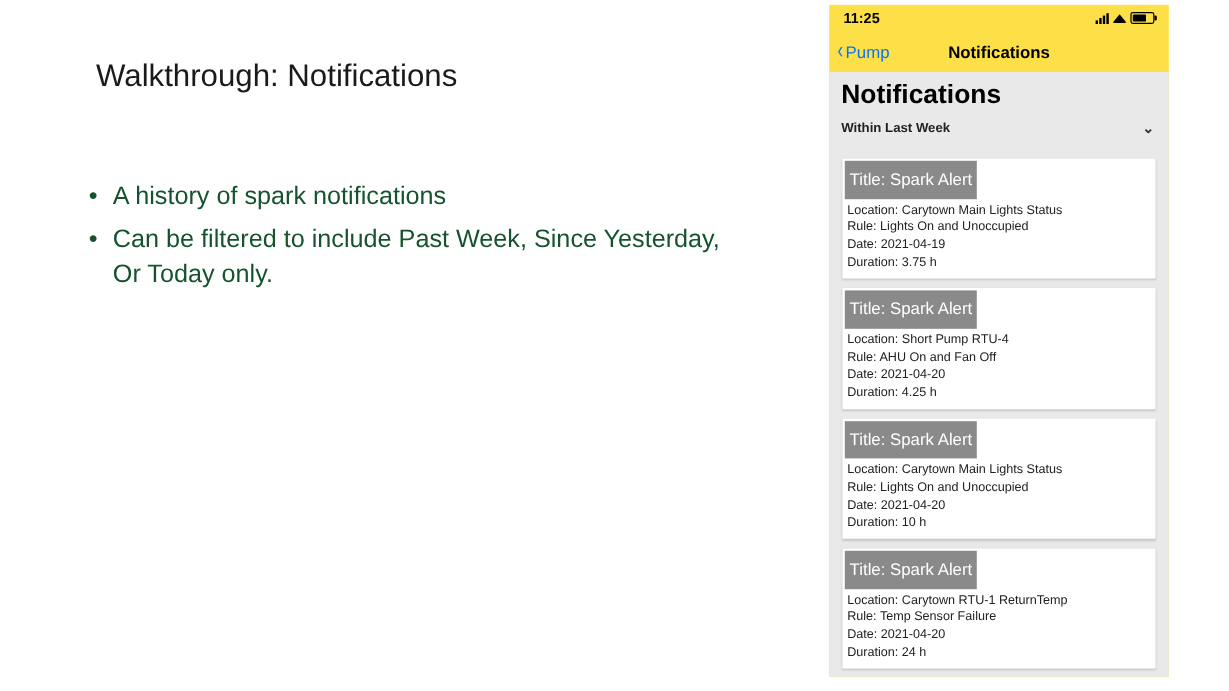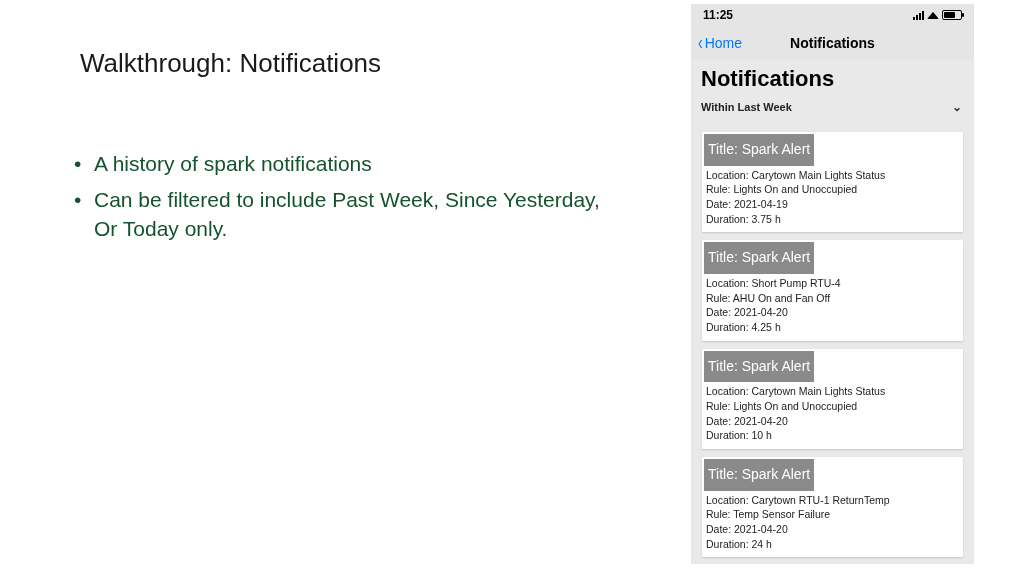--- a/index.html
+++ b/index.html
@@ -25,21 +25,21 @@
     position: relative; padding-left: 24px; margin-bottom: 8px;
   }
   .bullets .item::before {
     content: "•"; position: absolute; left: 4px; top: 0;
   }
 
   
   .phone {
     position: absolute; right: 50px; top: 4px;
     width: 283px; height: 560px;
-    background: #e5e5e5;
+    background: #fde047;
     border: 0px solid #d0d0d0;
     display: flex; flex-direction: column;
     font-family: -apple-system, "Helvetica Neue", Arial, sans-serif;
   }
   .statusbar {
     height: 22px; display: flex; align-items: center; justify-content: space-between;
     padding: 0 12px; font-size: 12px; font-weight: 600; color: #000;
   }
   .status-icons { display:flex; align-items:center; gap:3px; }
   .signal { display:flex; align-items:flex-end; gap:1px; height:10px; }
@@ -125,21 +125,21 @@
         <span class="wifi"></span>
         <span class="battery">
             <span class="fill"></span>
           </span>
       </span>
     </div>
 
     <div class="navbar">
       <div class="back">
         <span class="chev">‹</span>
-        <span>Home</span>
+        <span>Pump</span>
       </div>
       <div class="navtitle">Notifications</div>
     </div>
 
     <div class="scroll">
       <div class="pageheader">
         <div class="big">Notifications</div>
       </div>
       <div class="filter">
         <span>Within Last Week</span>

